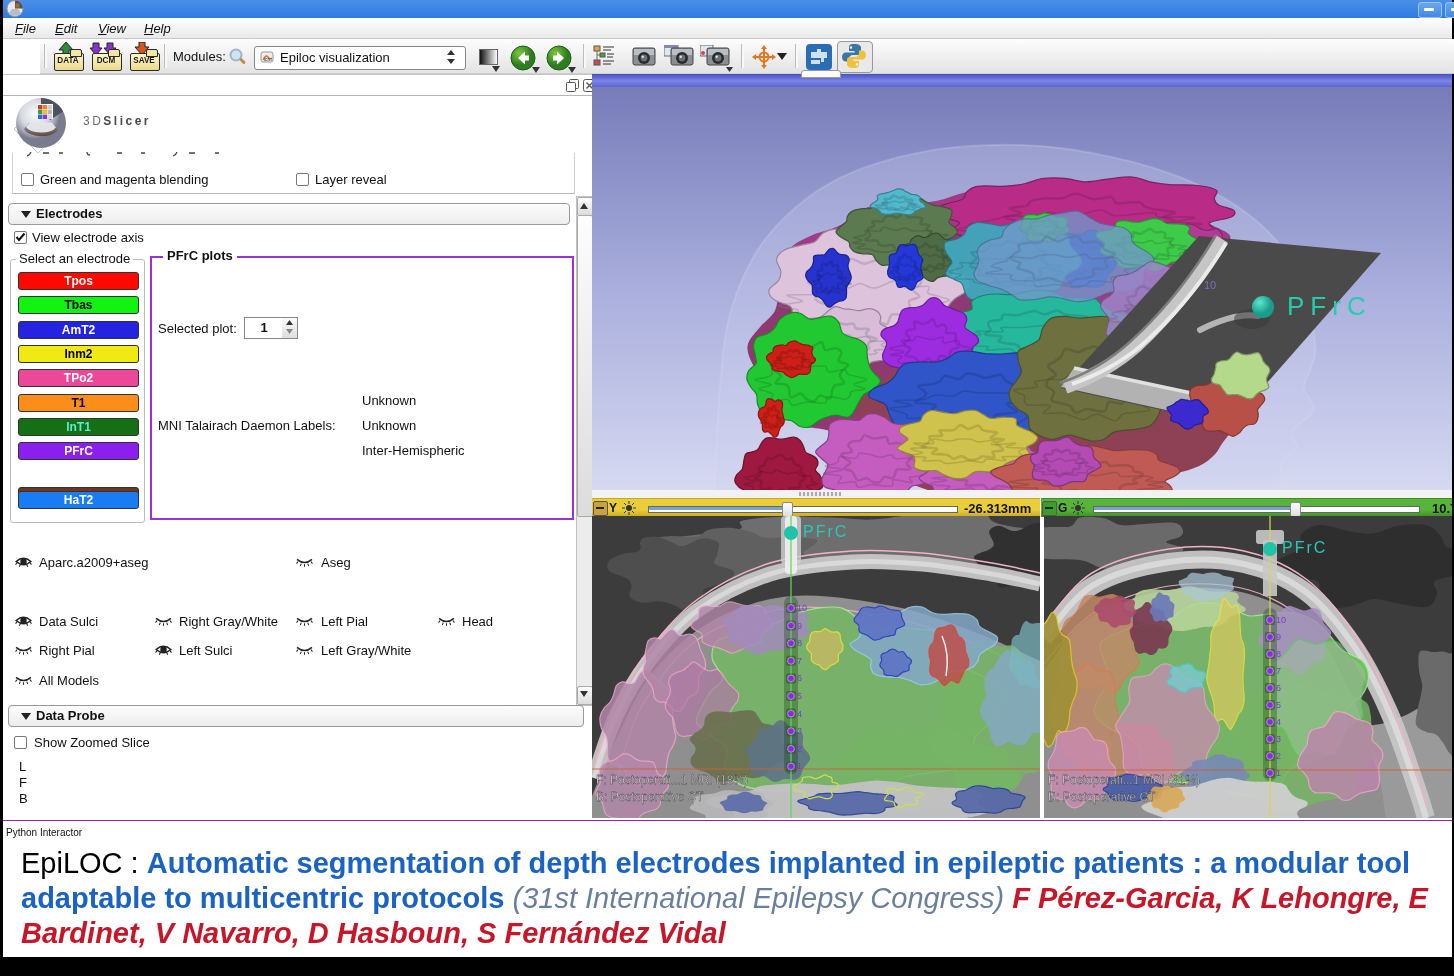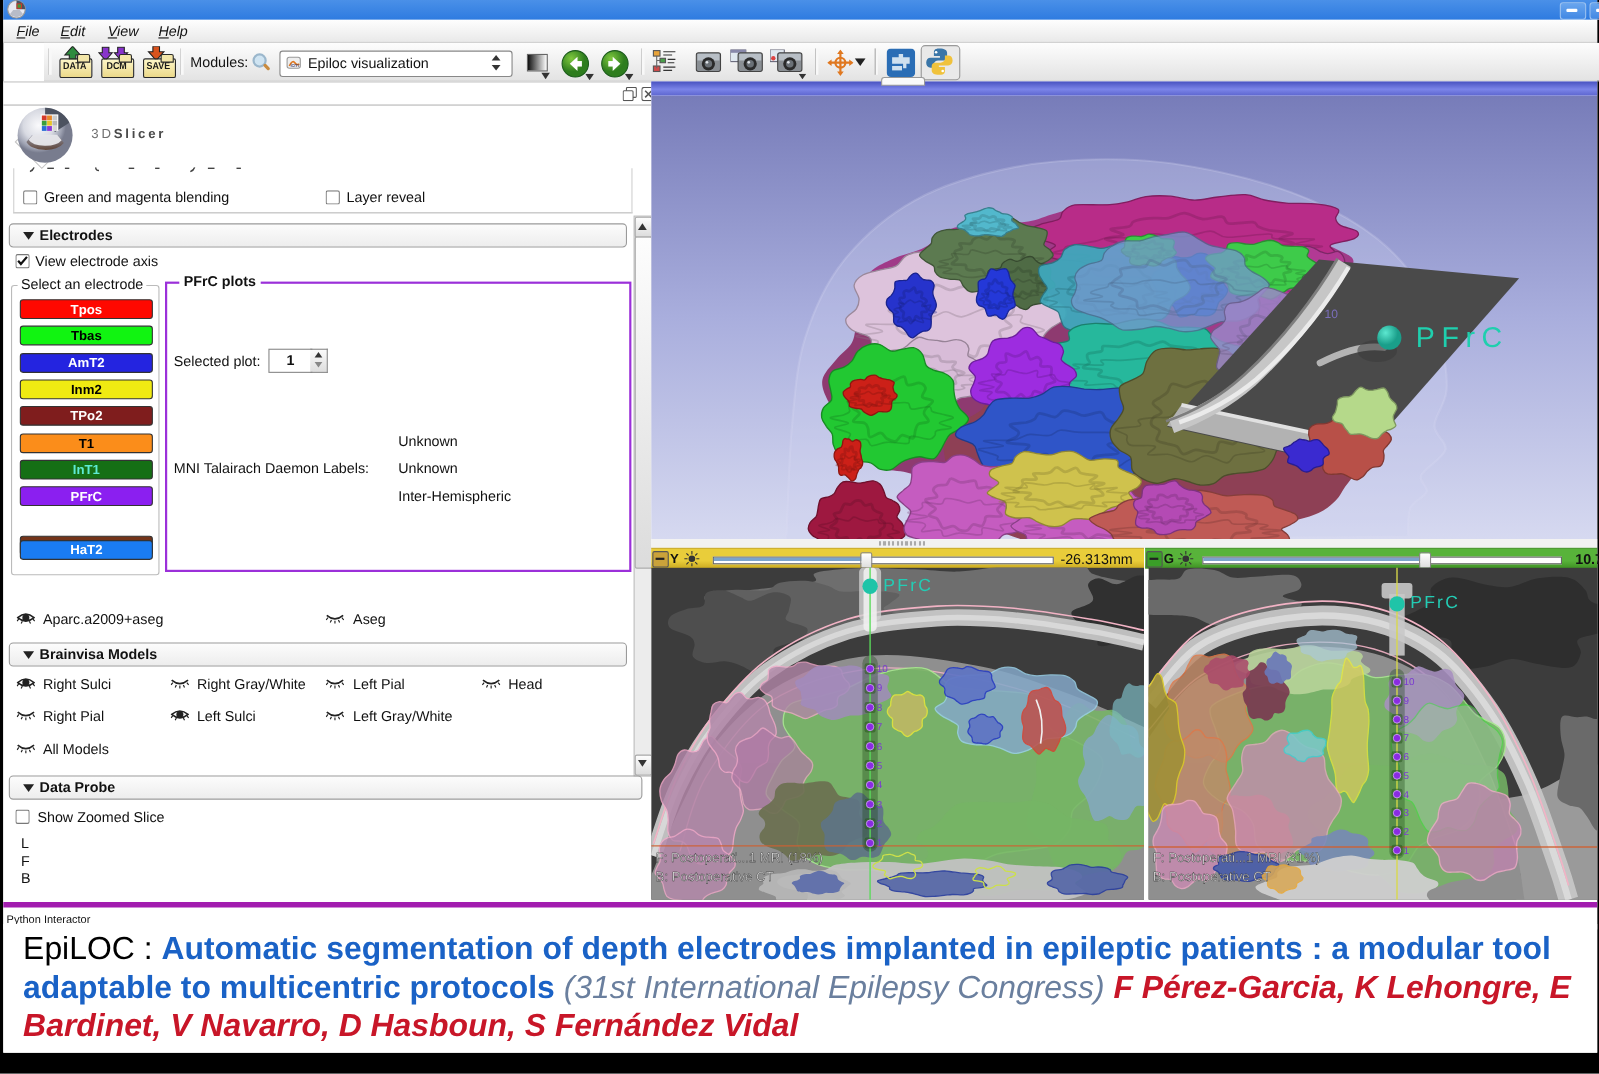--- a/index.html
+++ b/index.html
@@ -264,21 +264,21 @@
         <rect x="0.5" y="0.5" width="12" height="12" rx="1.5" fill="#fff" stroke="#787878"></rect>
         <path d="M2.5,6 L5,9 L10.5,2.5" stroke="#111" stroke-width="2" fill="none"></path>
       </svg>
       <span class="abs lbl13" style="left:29px;top:155px">View electrode axis</span>
       <div class="abs" style="left:7px;top:184px;width:133px;height:262px;border:1px solid #bbb;border-radius:3px"></div>
       <span class="abs lbl13" style="left:13px;top:176px;background:#fff;padding:0 3px">Select an electrode</span>
       <div class="abs ebtn" style="top:197px;background:#ff0800;color:#fff">Tpos</div>
       <div class="abs ebtn" style="top:221.3px;background:#11f411;color:#000">Tbas</div>
       <div class="abs ebtn" style="top:245.60000000000002px;background:#2424e0;color:#fff">AmT2</div>
       <div class="abs ebtn" style="top:269.90000000000003px;background:#f0ea12;color:#000">Inm2</div>
-      <div class="abs ebtn" style="top:294.20000000000005px;background:#7f1d1d;color:#fff">TPo2</div>
+      <div class="abs ebtn" style="top:294.20000000000005px;background:#ec4899;color:#fff">TPo2</div>
       <div class="abs ebtn" style="top:318.50000000000006px;background:#fb8d1a;color:#000">T1</div>
       <div class="abs ebtn" style="top:342.80000000000007px;background:#156f15;color:#5eead4">InT1</div>
       <div class="abs ebtn" style="top:367.1000000000001px;background:#8b1ff0;color:#fff">PFrC</div>
       <div class="abs ebtn" style="top:412px;background:#74341a;color:#fff">OrFr</div>
       <div class="abs ebtn" style="top:415.7000000000001px;background:#1a7cf2;color:#fff">HaT2</div>
       <div class="abs" style="left:147px;top:181px;width:420px;height:260px;border:2px solid #9b30d9"></div>
       <span class="abs" style="left:160px;top:173px;background:#fff;padding:0 4px;font-size:13px;font-weight:bold">PFrC plots</span>
       <span class="abs lbl13" style="left:155px;top:246px">Selected plot:</span>
       <div class="abs" style="left:241px;top:242px;width:38px;height:20px;border:1px solid #888;background:#fff;font-size:13px;font-weight:bold;text-align:center;line-height:20px">1</div>
       <div class="abs" style="left:279px;top:242px;width:15px;height:20px;border:1px solid #888;border-left:none;background:linear-gradient(#fafafa,#dedede)"></div>
@@ -294,30 +294,26 @@
         <path d="M1,6 Q8,0 15,6 Q8,12 1,6Z" fill="#f5f5f5" stroke="#222" stroke-width="1.3"></path>
         <circle cx="8" cy="6" r="3" fill="#222"></circle>
         <path d="M2,7 l-1.5,2 M5,9 l-1,2 M11,9 l1,2 M14,7 l1.5,2" stroke="#222" stroke-width="1"></path>
       </svg>
       <span class="abs lbl13" style="left:36px;top:480px">Aparc.a2009+aseg</span>
       <svg class="abs" style="left:293px;top:480px" width="17" height="13" viewBox="0 0 16 12">
         <path d="M1,4 Q8,10 15,4" fill="none" stroke="#222" stroke-width="1.4"></path>
         <path d="M2,6 l-1.5,2 M5,8 l-1,2.2 M8,8.6 l0,2.4 M11,8 l1,2.2 M14,6 l1.5,2" stroke="#222" stroke-width="1"></path>
       </svg>
       <span class="abs lbl13" style="left:318px;top:480px">Aseg</span>
-      <div class="abs sect" style="top:509px">
-        <i class="tri"></i>
-        <b>Brainvisa Models</b>
-      </div>
       <svg class="abs" style="left:12px;top:539px" width="17" height="13" viewBox="0 0 16 12">
         <path d="M1,6 Q8,0 15,6 Q8,12 1,6Z" fill="#f5f5f5" stroke="#222" stroke-width="1.3"></path>
         <circle cx="8" cy="6" r="3" fill="#222"></circle>
         <path d="M2,7 l-1.5,2 M5,9 l-1,2 M11,9 l1,2 M14,7 l1.5,2" stroke="#222" stroke-width="1"></path>
       </svg>
-      <span class="abs lbl13" style="left:36px;top:539px">Right Sulci</span>
+      <span class="abs lbl13" style="left:36px;top:539px">Data Sulci</span>
       <svg class="abs" style="left:152px;top:539px" width="17" height="13" viewBox="0 0 16 12">
         <path d="M1,4 Q8,10 15,4" fill="none" stroke="#222" stroke-width="1.4"></path>
         <path d="M2,6 l-1.5,2 M5,8 l-1,2.2 M8,8.6 l0,2.4 M11,8 l1,2.2 M14,6 l1.5,2" stroke="#222" stroke-width="1"></path>
       </svg>
       <span class="abs lbl13" style="left:176px;top:539px">Right Gray/White</span>
       <svg class="abs" style="left:293px;top:539px" width="17" height="13" viewBox="0 0 16 12">
         <path d="M1,4 Q8,10 15,4" fill="none" stroke="#222" stroke-width="1.4"></path>
         <path d="M2,6 l-1.5,2 M5,8 l-1,2.2 M8,8.6 l0,2.4 M11,8 l1,2.2 M14,6 l1.5,2" stroke="#222" stroke-width="1"></path>
       </svg>
       <span class="abs lbl13" style="left:318px;top:539px">Left Pial</span>
@@ -497,21 +493,21 @@
         <span class="abs" style="left:17px;top:2px;font-size:12px;font-weight:bold;color:#111">Y</span>
         <svg class="abs" style="left:30px;top:2px" width="14" height="14" viewBox="0 0 14 14">
           <circle cx="7" cy="7" r="3" fill="#333"></circle>
           <g stroke="#333">
             <path d="M7,0 V3 M7,11 V14 M0,7 H3 M11,7 H14 M2,2 L4,4 M10,10 L12,12 M12,2 L10,4 M4,10 L2,12"></path>
           </g>
         </svg>
         <div class="abs" style="left:56px;top:7px;width:308px;height:5px;background:#fff;border:1px solid #666"></div>
         <div class="abs" style="left:57px;top:8px;width:138px;height:3px;background:#7ba3cc"></div>
         <div class="abs" style="left:190px;top:3px;width:9px;height:13px;background:linear-gradient(#fff,#ddd);border:1px solid #888;border-radius:2px"></div>
-        <span class="abs" style="left:372px;top:2px;font-size:13px;font-weight:normal;color:#111">-26.313mm</span>
+        <span class="abs" style="left:372px;top:2px;font-size:13px;font-weight:bold;color:#111">-26.313mm</span>
       </div>
       <div class="abs" style="left:449px;top:424px;width:411px;height:18px;background:linear-gradient(#58b33a,#58b33a 60%,#3d8f22);border-top:1px solid #3d8f22">
         <div class="abs" style="left:1px;top:2px;width:13px;height:13px;background:#3a9e28;border:1px solid #555;border-radius:2px"></div>
         <div class="abs" style="left:4px;top:7.5px;width:8px;height:2px;background:#222"></div>
         <span class="abs" style="left:17px;top:2px;font-size:12px;font-weight:bold;color:#111">G</span>
         <svg class="abs" style="left:30px;top:2px" width="14" height="14" viewBox="0 0 14 14">
           <circle cx="7" cy="7" r="3" fill="#333"></circle>
           <g stroke="#333">
             <path d="M7,0 V3 M7,11 V14 M0,7 H3 M11,7 H14 M2,2 L4,4 M10,10 L12,12 M12,2 L10,4 M4,10 L2,12"></path>
           </g>
@@ -665,18 +661,18 @@
         <text x="232" y="243.0" font-size="9" fill="#7a3ad0">2</text>
         <rect x="221" y="252.0" width="10" height="10" fill="#2a5a1e" opacity="0.55" rx="2"></rect>
         <circle cx="226" cy="257.0" r="3.4" fill="#8a2be2" stroke="#c9a0f0" stroke-width="0.8"></circle>
         <text x="232" y="260.0" font-size="9" fill="#7a3ad0">1</text>
         <circle cx="226" cy="33" r="7" fill="#1fc4a8"></circle>
         <text x="238" y="37" font-size="16" letter-spacing="2" fill="#23ccb4">PFrC</text>
         <text x="4" y="268" font-size="12" fill="#d8d8d8" stroke="#222" stroke-width="0.3">F: Postoperati...1 MRI (31%)</text>
         <text x="4" y="285" font-size="12" fill="#d8d8d8" stroke="#222" stroke-width="0.3">B: Postoperative CT</text>
       </svg>
     </div>
-    <div class="abs" style="left:0;top:820px;width:1449px;height:20px;background:#fff;border-top:5px solid #a21caf">
+    <div class="abs" style="left:0;top:820px;width:1449px;height:20px;background:#fff;border-top:1px solid #a21caf">
       <span class="abs" style="left:3px;top:6px;font-size:10px;color:#111">Python Interactor</span>
     </div>
     <div class="abs" style="left:0;top:840px;width:1449px;height:117px;background:#fff;font-size:29px;line-height:35px">
       <div style="position:absolute;left:18px;top:6px;width:1420px;color:#000">EpiLOC : <b style="color:#1a62c6">Automatic segmentation of depth electrodes implanted in epileptic patients : a modular tool adaptable to multicentric protocols</b> <i style="color:#6a7f9e">(31st International Epilepsy Congress)</i> <b><i style="color:#c81628">F Pérez-Garcia, K Lehongre, E Bardinet, V Navarro, D Hasboun, S Fernández Vidal</i></b></div>
     </div>
   </div>
 </body></html>

